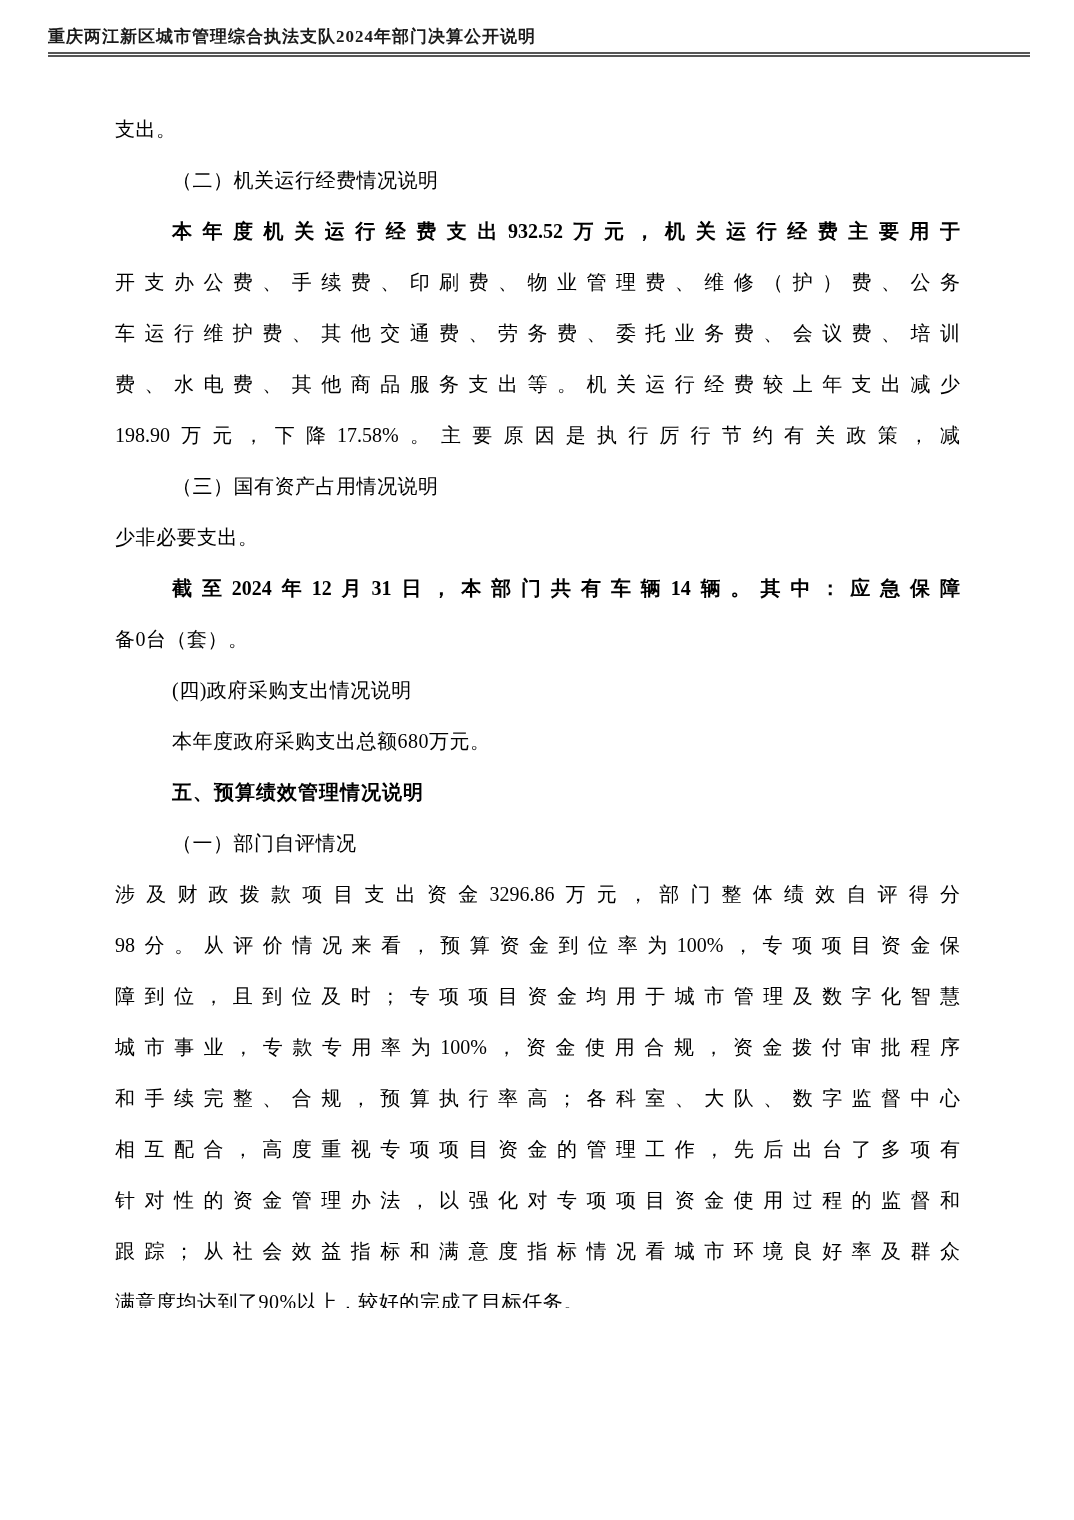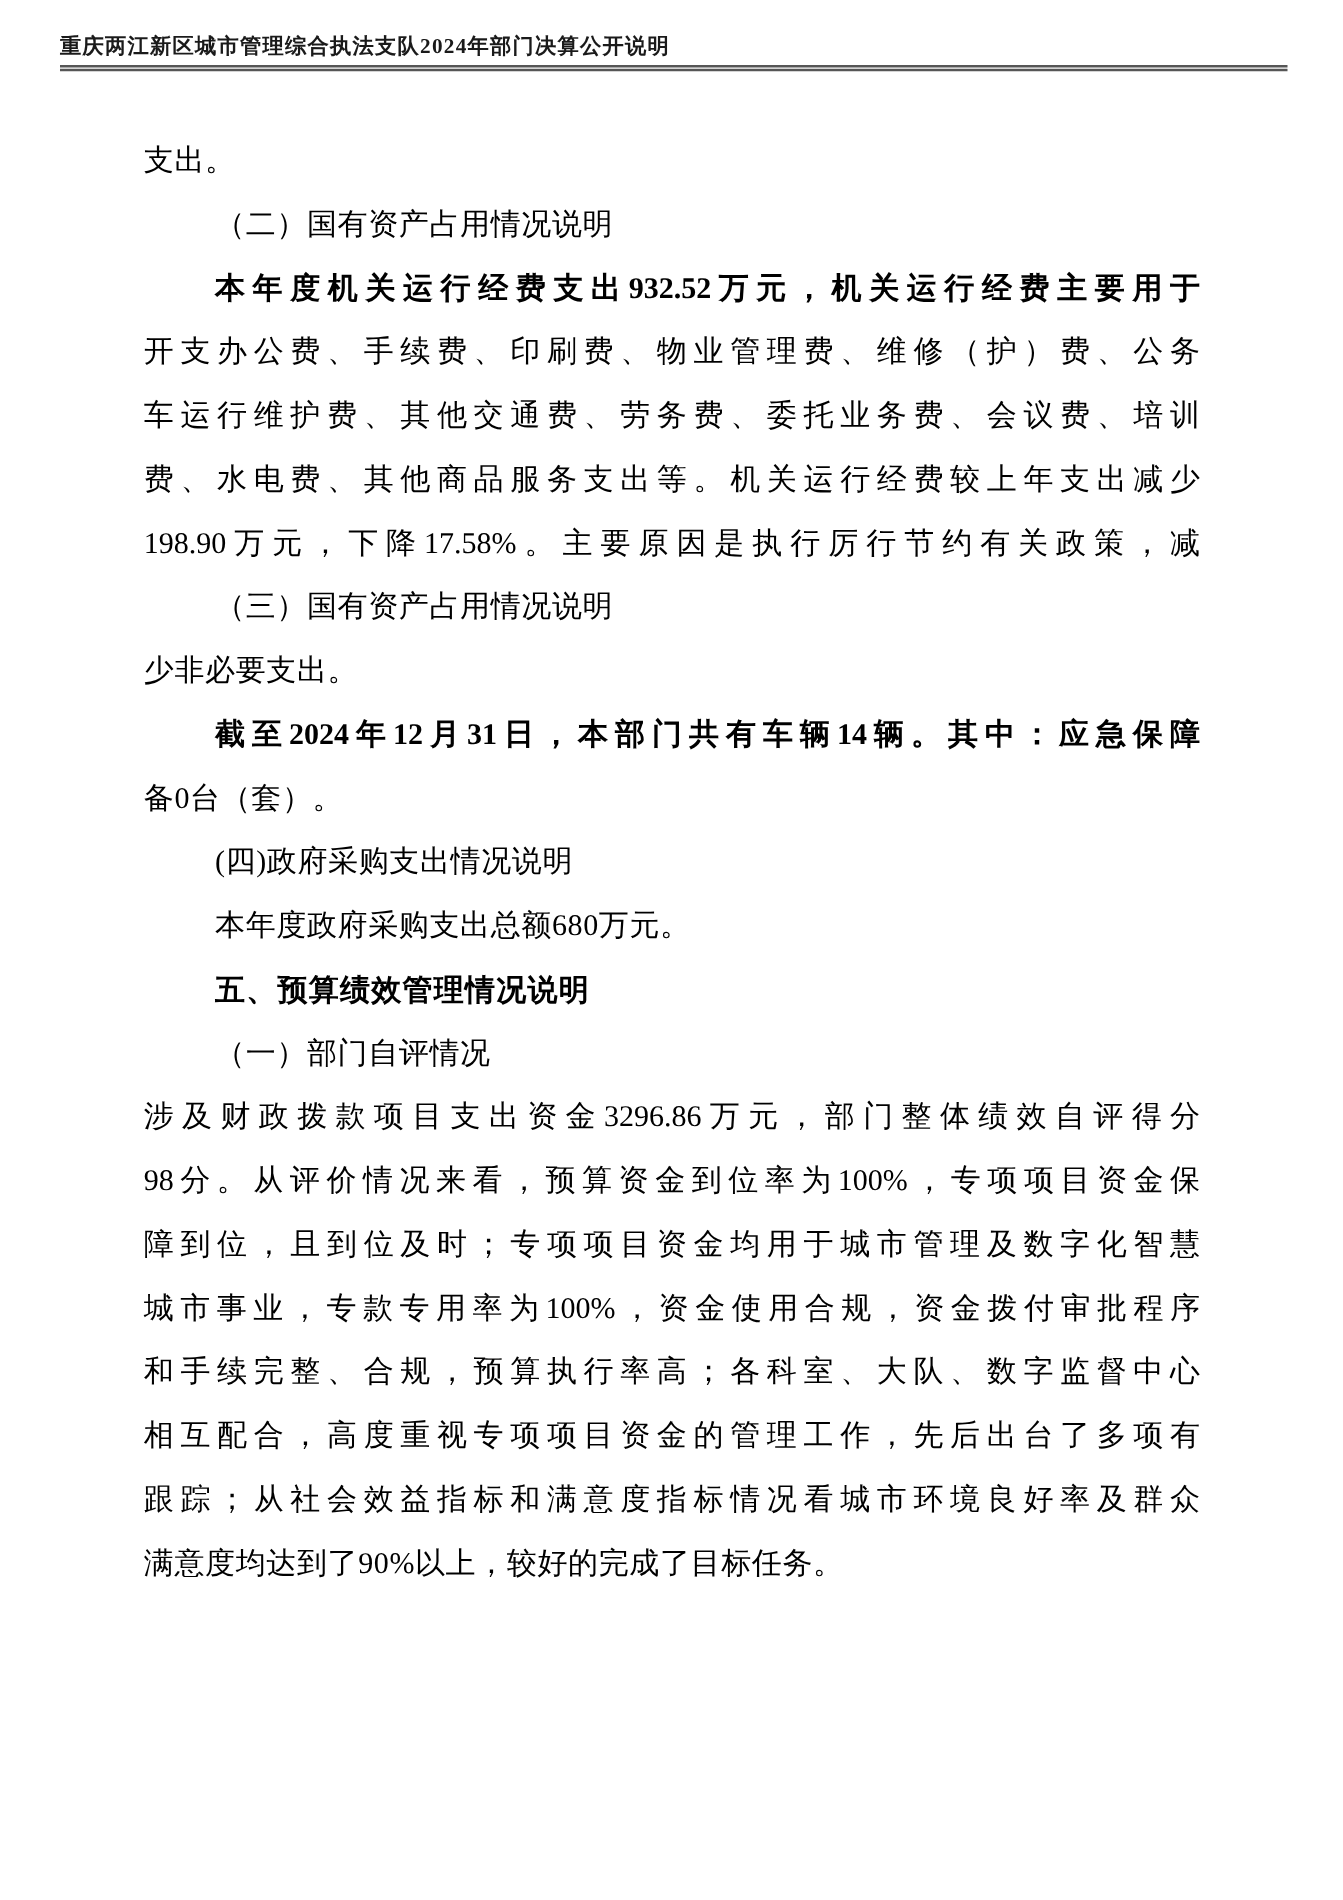--- a/index.html
+++ b/index.html
@@ -37,21 +37,21 @@
     border-bottom: 2px solid var(--rule-color, #565656);
   }
   
   .doc-body {
     position: absolute;
     left: 115px;
     width: 845px;
     top: 104px;
   }
   .line {
-    font-size: 24px;
+    font-size: 20px;
     line-height: 51px;
     height: 51px;
     white-space: nowrap;
     letter-spacing: 0.5px;
   }
   .line.justify {
     white-space: normal;
     text-align: justify;
     text-align-last: justify;
     -moz-text-align-last: justify;
@@ -89,40 +89,41 @@
 
 <div class="page">
 
   <div class="header">
     <div class="header-title">重庆两江新区城市管理综合执法支队2024年部门决算公开说明</div>
     <div class="header-rule"></div>
   </div>
 
   <main class="doc-body" id="doc-body">
       <div class="line">支出。</div>
-      <div class="line indent">（二）国有资产占用情况说明</div>
+      <div class="line indent">（二）机关运行经费情况说明</div>
       <div class="line indent justify">本年度机关运行经费支出932.52万元，机关运行经费主要用于</div>
       <div class="line justify">开支办公费、手续费、印刷费、物业管理费、维修（护）费、公务</div>
       <div class="line justify">车运行维护费、其他交通费、劳务费、委托业务费、会议费、培训</div>
       <div class="line justify">费、水电费、其他商品服务支出等。机关运行经费较上年支出减少</div>
       <div class="line justify">198.90万元，下降17.58%。主要原因是执行厉行节约有关政策，减</div>
       <div class="line indent">（三）国有资产占用情况说明</div>
       <div class="line">少非必要支出。</div>
       <div class="line indent justify">截至2024年12月31日，本部门共有车辆14辆。其中：应急保障</div>
       <div class="line">备0台（套）。</div>
       <div class="line indent">(四)政府采购支出情况说明</div>
       <div class="line indent">本年度政府采购支出总额680万元。</div>
       <div class="line indent bold">五、预算绩效管理情况说明</div>
       <div class="line indent">（一）部门自评情况</div>
       <div class="line justify">涉及财政拨款项目支出资金3296.86万元，部门整体绩效自评得分</div>
       <div class="line justify">98分。从评价情况来看，预算资金到位率为100%，专项项目资金保</div>
       <div class="line justify">障到位，且到位及时；专项项目资金均用于城市管理及数字化智慧</div>
       <div class="line justify">城市事业，专款专用率为100%，资金使用合规，资金拨付审批程序</div>
       <div class="line justify">和手续完整、合规，预算执行率高；各科室、大队、数字监督中心</div>
       <div class="line justify">相互配合，高度重视专项项目资金的管理工作，先后出台了多项有</div>
+      <div class="line justify">针对性的资金管理办法，以强化对专项项目资金使用过程的监督和</div>
       <div class="line justify">跟踪；从社会效益指标和满意度指标情况看城市环境良好率及群众</div>
       <div class="line">满意度均达到了90%以上，较好的完成了目标任务。</div>
     </main>
 
   <div class="footer">
     <span class="page-number">-6-</span>
   </div>
 
 </div>
 

